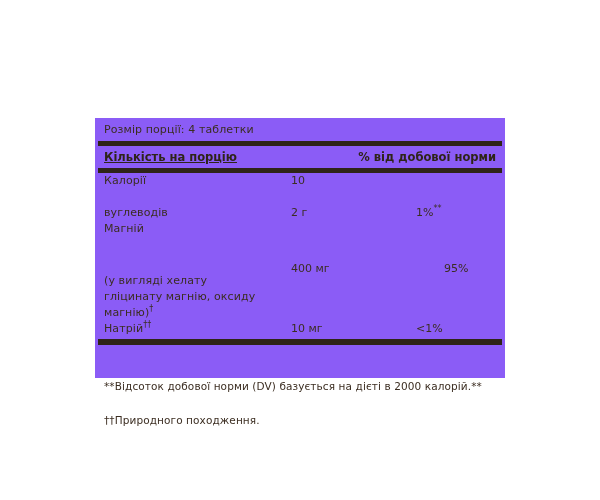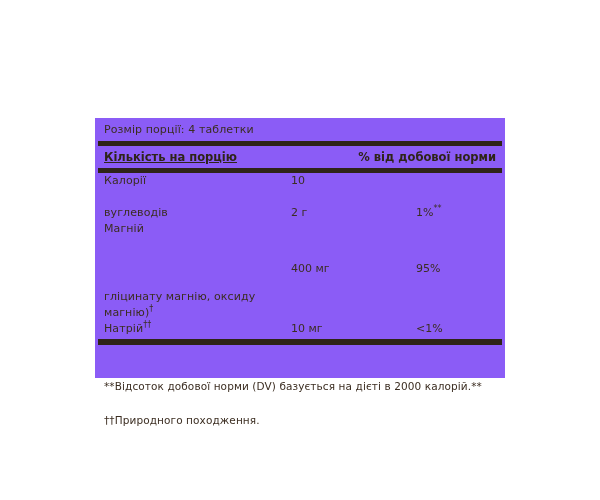--- a/index.html
+++ b/index.html
@@ -142,21 +142,22 @@
     <div class="rule-thick"></div>
 
     <div class="rows" id="nutrient-rows" style="height: 166px;">
         <div class="n-name" style="top: 0px;">Калорії</div>
         <div class="n-amount" style="top: 0px;">10</div>
         <div class="n-name" style="top: 32px;">вуглеводів</div>
         <div class="n-amount" style="top: 32px;">2 г</div>
         <div class="n-dv" style="top: 32px;">1%<sup>**</sup></div>
         <div class="n-name" style="top: 48px;">Магній</div>
         <div class="n-amount" style="top: 88px;">400 мг</div>
-        <div class="n-dv" style="top: 88px;">95%</div>
+        <div class="n-dv" style="top: 88px; margin-left: 28px;">95%</div>
+        <div class="n-name" style="top: 100px;">(у вигляді хелату</div>
         <div class="n-name" style="top: 116px;">гліцинату магнію, оксиду</div>
         <div class="n-name" style="top: 132px;">магнію)<sup>†</sup></div>
         <div class="n-name" style="top: 148px;">Натрій<sup>††</sup></div>
         <div class="n-amount" style="top: 148px;">10 мг</div>
         <div class="n-dv" style="top: 148px;">&lt;1%</div>
       </div>
 
     <div class="rule-bottom"></div>
 
     <div class="footnotes" id="footnotes">

